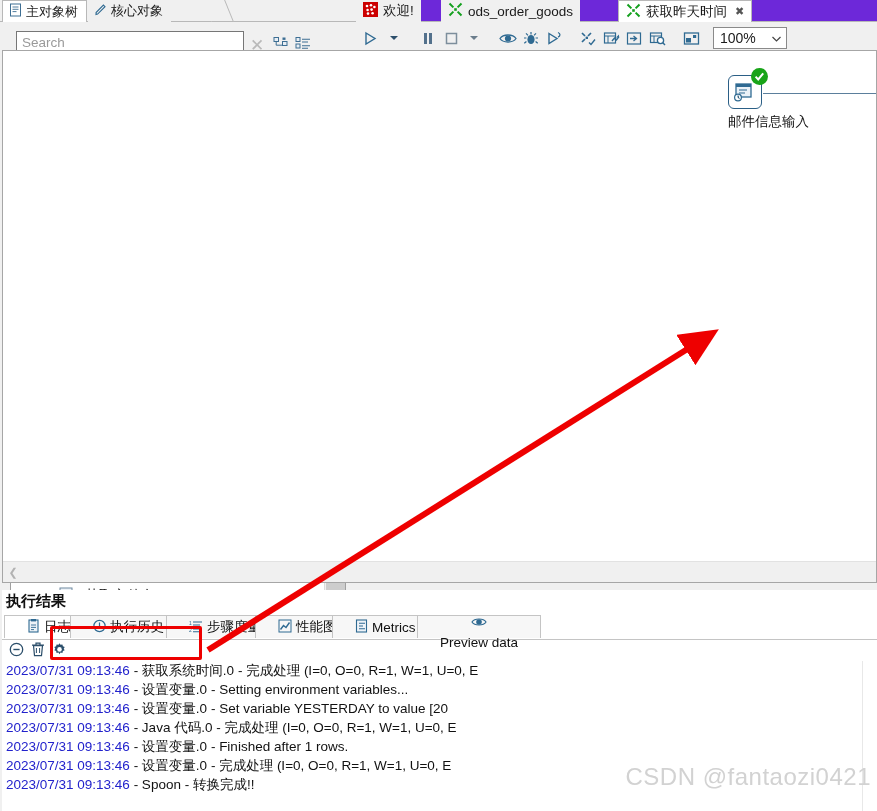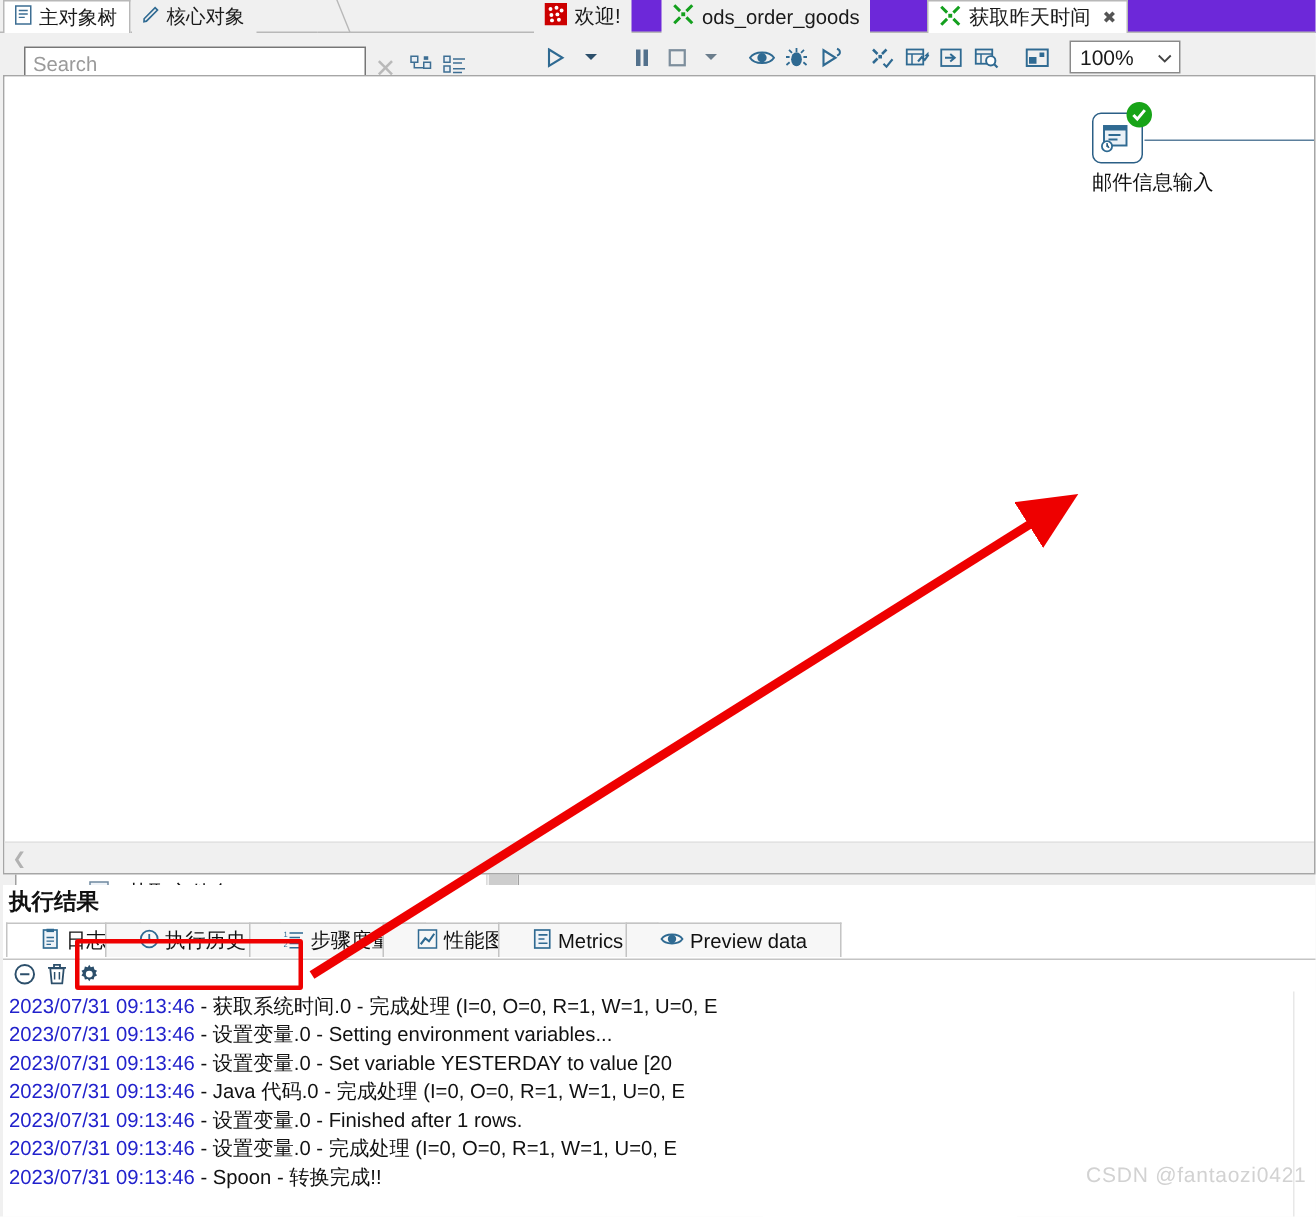--- a/index.html
+++ b/index.html
@@ -122,21 +122,21 @@
     padding:0 22px; font-size:13.5px; white-space:nowrap; background:#f7f7f7;
     border:1px solid #c4c4c4; border-bottom:none; color:#111;
   }
   .rstab.sel { background:#ffffff; font-weight:normal; }
   .logtoolbar { height:22px; display:flex; align-items:center; gap:7px; padding-left:7px; border-top:1px solid #c4c4c4; background:#fff; }
   #logbody { position:relative; background:#fff; height:150px; overflow:hidden; padding-left:4px; }
   .logline { font-size:13.5px; line-height:19px; white-space:nowrap; color:#111; }
   .ts { color:#2222cc; }
   .lvsb { position:absolute; right:0; top:0; width:15px; height:100%; background:#fff; border-left:1px solid #e8e8e8; }
   #watermark {
-    position:absolute; right:6px; bottom:20px; font-size:14px; color:#d2d2d2;
+    position:absolute; right:6px; bottom:20px; font-size:24px; color:#d2d2d2;
     letter-spacing:0.5px; font-family:"Liberation Sans", sans-serif;
   }
 
   
   #annot { position:absolute; inset:0; pointer-events:none; z-index:50; }
   #redbox {
     position:absolute; border:3px solid #ee0000; border-radius:2px;
   }
 </style>
 </head>
@@ -693,21 +693,21 @@
     </div>
     <div class="rstab" style="left:330px;">
       <span>
         <svg width="13" height="14" viewBox="0 0 13 14">
             <rect x="1.5" y="1" width="10" height="12" fill="#eef3f8" stroke="#2f6a92" stroke-width="1.1"></rect>
             <path d="M4 4.2h6M4 7h4M4 9.8h6" stroke="#2f6a92" stroke-width="1.1"></path>
           </svg>
       </span>
       <span>Metrics</span>
     </div>
-    <div class="rstab" style="left:415px;">
+    <div class="rstab" style="left:415px;flex-direction:column;">
       <span>
         <svg width="16" height="12" viewBox="0 0 16 12">
             <path d="M1 6C3.6 2 12.4 2 15 6 12.4 10 3.6 10 1 6z" fill="none" stroke="#2f6a92" stroke-width="1.2"></path>
             <circle cx="8" cy="6" r="2.8" fill="#2f6a92"></circle>
           </svg>
       </span>
       <span>Preview data</span>
     </div>
   </div>
   <div class="logtoolbar">

